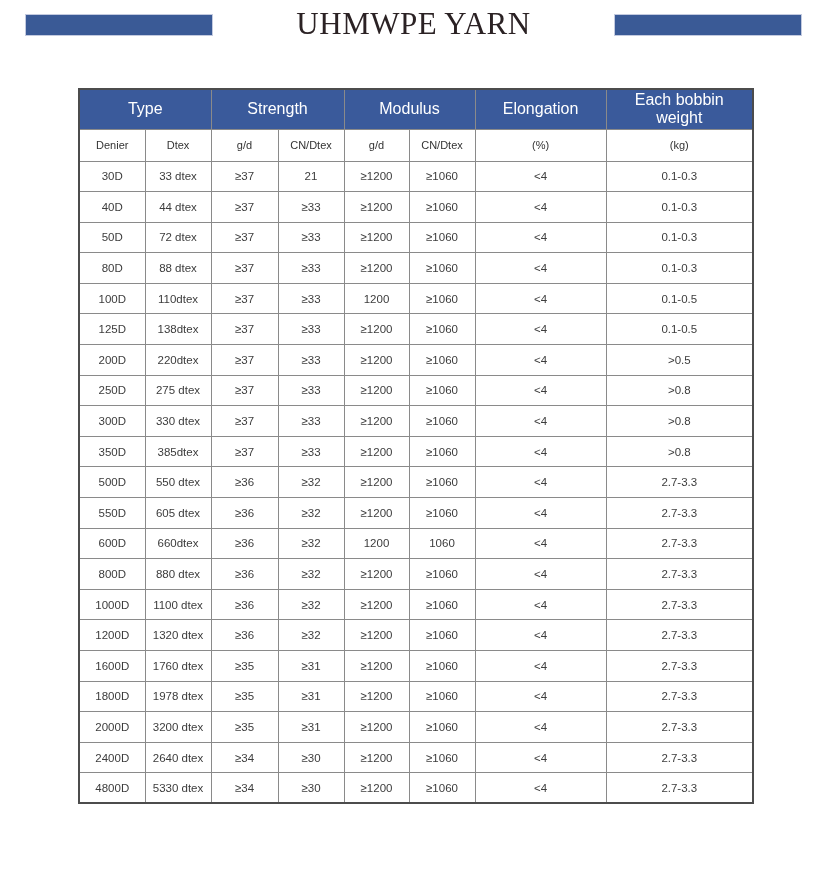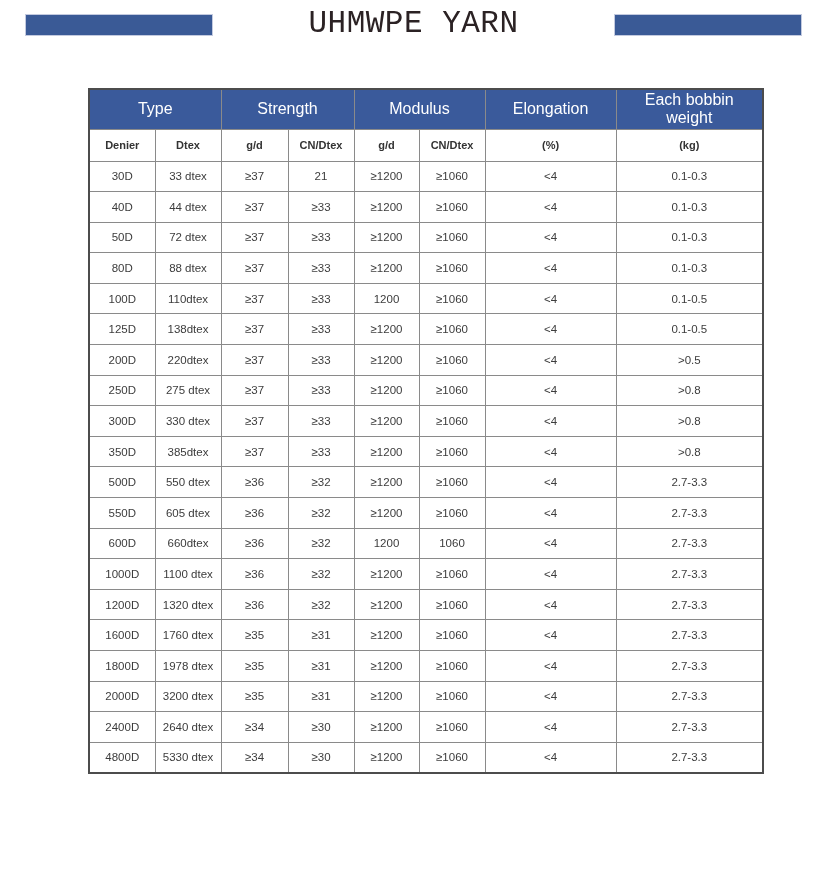--- a/index.html
+++ b/index.html
@@ -22,28 +22,28 @@
     border: 1px solid #c3cadf;
   }
   .title-bar.left  { left: 25px; }
   .title-bar.right { left: 614px; }
   .page-title {
     position: absolute;
     top: 2px; left: 0;
     width: 827px; height: 44px;
     line-height: 44px;
     text-align: center;
-    font-family: Liberation Mono, monospace;
+    font-family: Liberation Serif, serif;
     font-size: 31px;
     letter-spacing: 0.5px;
     color: #2b2224;
   }
   table.spec-table {
     position: absolute;
-    left: 88px; top: 88px;
+    left: 78px; top: 88px;
     width: 674px;
     border-collapse: collapse;
     table-layout: fixed;
     border: 2px solid #4c4c4c;
   }
   .spec-table th, .spec-table td {
     border: 1px solid #8a8a8a;
     text-align: center;
     vertical-align: middle;
     overflow: hidden;
@@ -51,21 +51,21 @@
   th.group-th {
     background: #3a5a9b;
     color: #ffffff;
     font-weight: normal;
     font-size: 16px;
     height: 40px;
     line-height: 1.15;
     white-space: pre-line;
   }
   th.sub-th {
-    font-weight: bold;
+    font-weight: normal;
     font-size: 11px;
     color: #333333;
     height: 32px;
     background: #ffffff;
   }
   td.cell {
     font-size: 11.5px;
     color: #3c3c3c;
     height: 30.6px;
     background: #ffffff;
@@ -238,20 +238,30 @@
           <td class="cell">600D</td>
           <td class="cell">660dtex</td>
           <td class="cell">≥36</td>
           <td class="cell">≥32</td>
           <td class="cell">1200</td>
           <td class="cell">1060</td>
           <td class="cell">&lt;4</td>
           <td class="cell">2.7-3.3</td>
         </tr>
         <tr>
+          <td class="cell">800D</td>
+          <td class="cell">880 dtex</td>
+          <td class="cell">≥36</td>
+          <td class="cell">≥32</td>
+          <td class="cell">≥1200</td>
+          <td class="cell">≥1060</td>
+          <td class="cell">&lt;4</td>
+          <td class="cell">2.7-3.3</td>
+        </tr>
+        <tr>
           <td class="cell">1000D</td>
           <td class="cell">1100 dtex</td>
           <td class="cell">≥36</td>
           <td class="cell">≥32</td>
           <td class="cell">≥1200</td>
           <td class="cell">≥1060</td>
           <td class="cell">&lt;4</td>
           <td class="cell">2.7-3.3</td>
         </tr>
         <tr>

